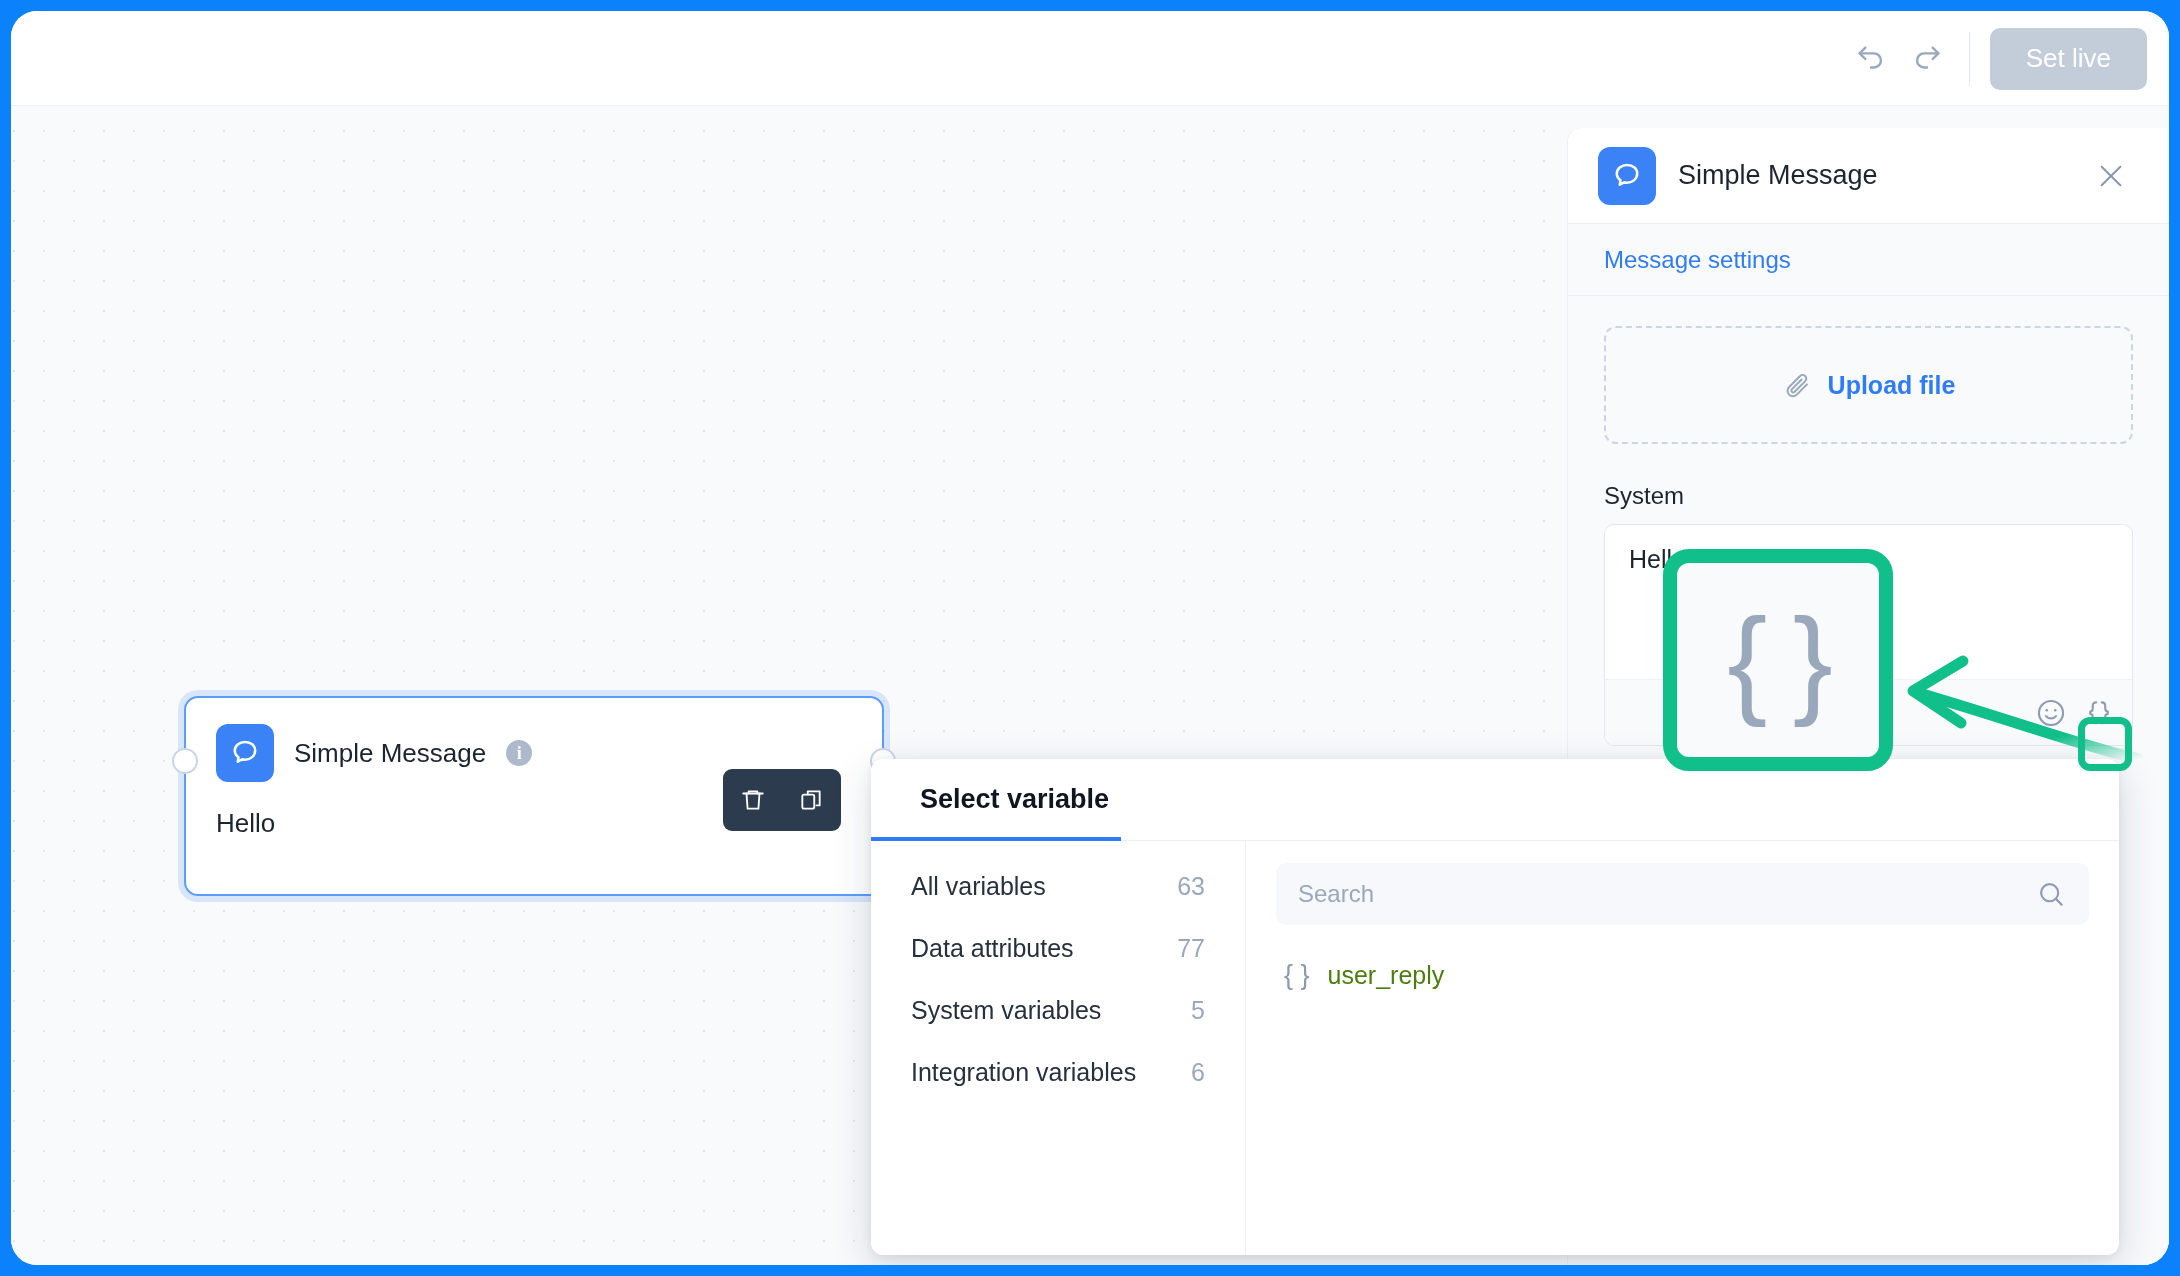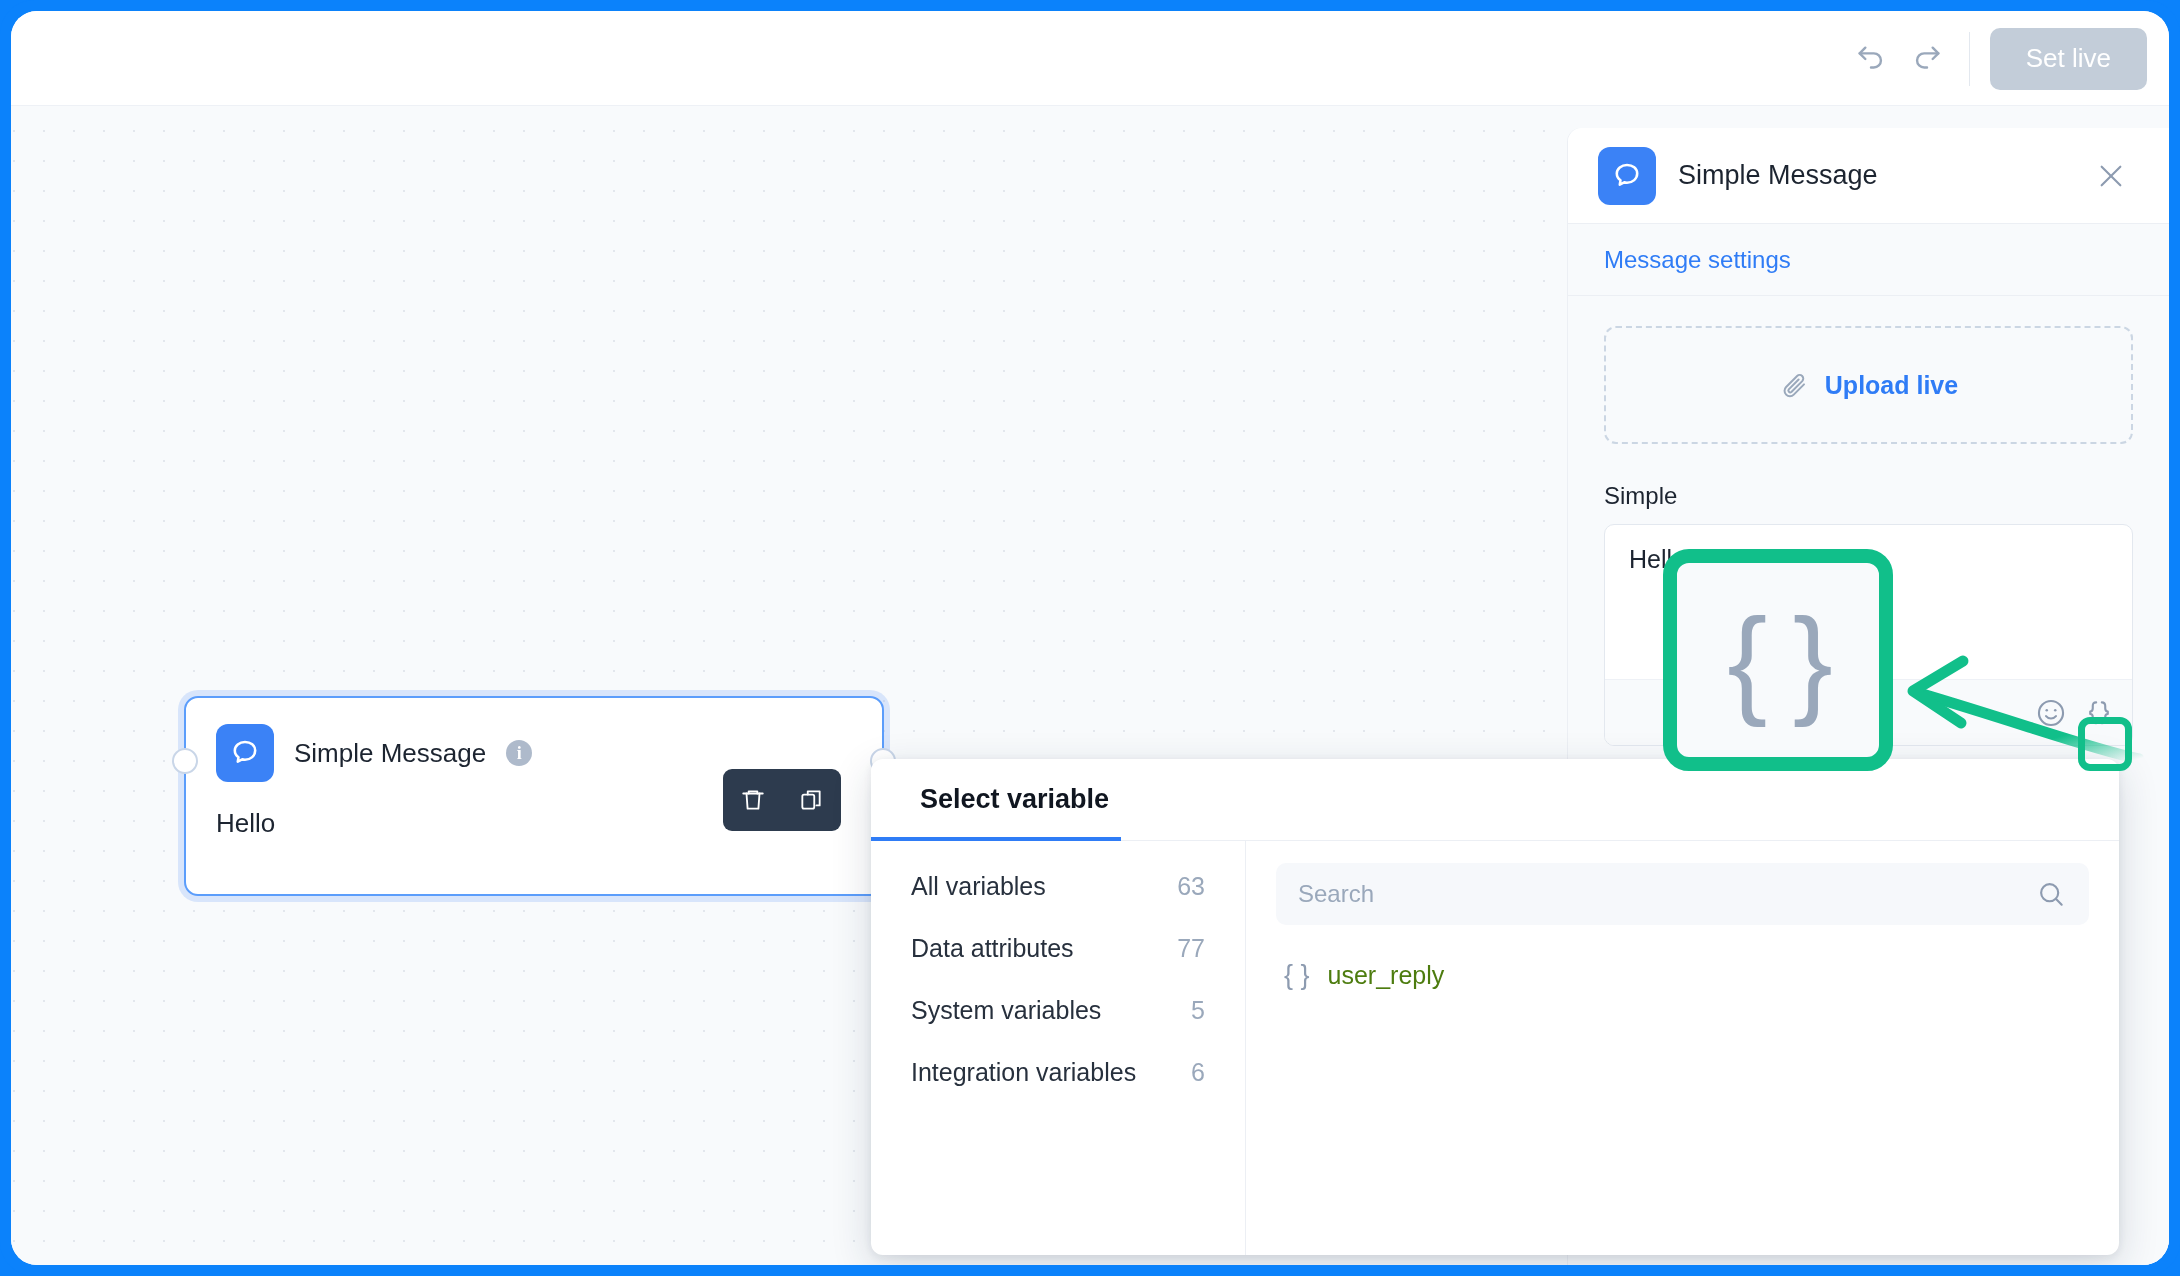--- a/index.html
+++ b/index.html
@@ -430,24 +430,24 @@
       <div id="side-tabs">
         <span id="tab-message-settings">Message settings</span>
       </div>
 
       <div id="side-content">
 
         <div id="upload-box">
           <svg width="30" height="30" viewBox="0 0 24 24" fill="none" stroke="#9aa8bb" stroke-width="1.6" stroke-linecap="round" stroke-linejoin="round">
             <path d="M20 11.5l-8.2 8.2a4.3 4.3 0 0 1-6.1-6.1l8.8-8.8a2.9 2.9 0 0 1 4.1 4.1l-8.7 8.7a1.5 1.5 0 0 1-2.1-2.1l7.9-7.9"></path>
           </svg>
-          <span id="upload-label">Upload live</span>
-        </div>
-
-        <div id="message-label">Simple</div>
+          <span id="upload-label">Upload file</span>
+        </div>
+
+        <div id="message-label">System</div>
 
         <div id="message-box">
           <div id="message-value">Hello</div>
 
           <div id="message-toolbar">
             <span class="tool-icon">
               <svg width="34" height="34" viewBox="0 0 24 24" fill="none" stroke="#8d9bb0" stroke-width="1.5" stroke-linecap="round">
                 <circle cx="12" cy="12" r="8.5"></circle>
                 <circle cx="9" cy="10" r="0.9" fill="#8d9bb0" stroke="none"></circle>
                 <circle cx="15" cy="10" r="0.9" fill="#8d9bb0" stroke="none"></circle>

